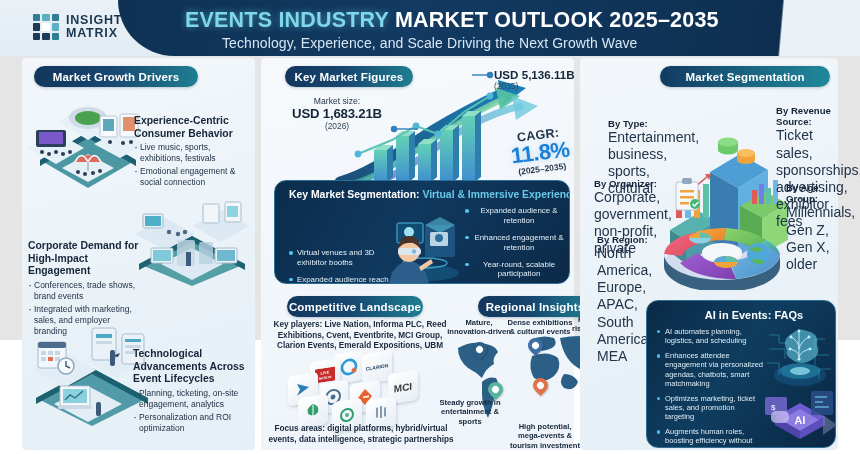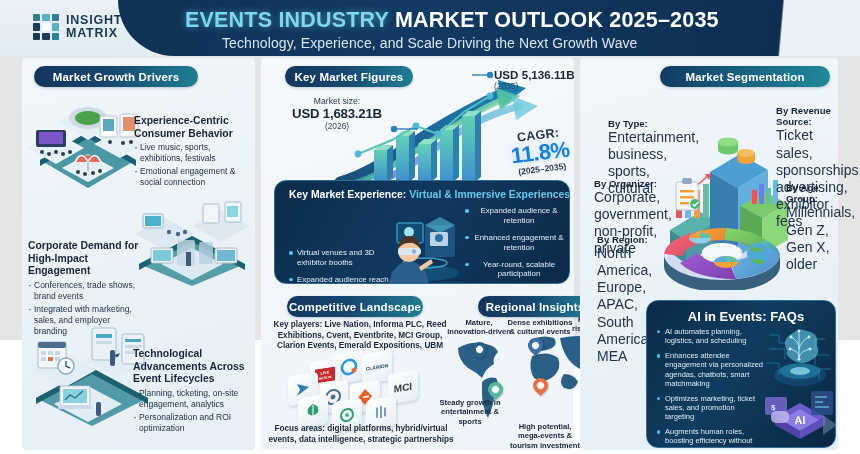--- a/index.html
+++ b/index.html
@@ -107,21 +107,21 @@
 
   
   .seg-lbl { position:absolute; }
   .seg-lbl b { display:block; font-size:9.6px; font-weight:bold; color:#16263a; line-height:1.17; }
   .seg-lbl span { display:block; font-size:14px; color:#22344a; line-height:1.22; }
 
   
   .ai { position:absolute; left:646px; top:300px; width:190px; height:148px; border-radius:12px;
         background:linear-gradient(125deg,#0a2a47 0%,#0f3d5f 45%,#0a2744 100%);
         border:1px solid #2d6f94; overflow:hidden; }
-  .ai-t { position:absolute; top:8px; left:4px; width:190px; text-align:center; font-size:13px; font-weight:bold; color:#ffffff; }
+  .ai-t { position:absolute; top:8px; left:12px; width:190px; text-align:center; font-size:11px; font-weight:bold; color:#ffffff; }
   .ai ul { list-style:none; position:absolute; left:10px; top:26px; width:106px; }
   .ai li { font-size:7.5px; color:#dcecf6; line-height:1.22; padding-left:8px; position:relative; margin-bottom:6px; }
   .ai li::before { content:""; position:absolute; left:0; top:3px; width:3.4px; height:3.4px; border-radius:50%; background:#3fc0e6; }
 </style>
 </head>
 <body>
 
 <div class="page">
 
   <div class="header">
@@ -360,21 +360,21 @@
   </svg>
 
   <div class="cagr">
     <div class="c1">CAGR:</div>
     <div class="c2">11.8%</div>
     <div class="c3">(2025–2035)</div>
   </div>
 
   <div class="opp">
     <div class="opp-t">
-      <span>Key Market Experience:</span>
+      <span>Key Market Segmentation:</span>
       <em>Virtual &amp; Immersive Experiences</em>
     </div>
     <ul class="opp-l">
       <li>Virtual venues and 3D exhibitor booths</li>
       <li>Expanded audience reach globally</li>
     </ul>
     <ul class="opp-r">
       <li>Expanded audience &amp; retention</li>
       <li>Enhanced engagement &amp; retention</li>
       <li>Year-round, scalable participation</li>

